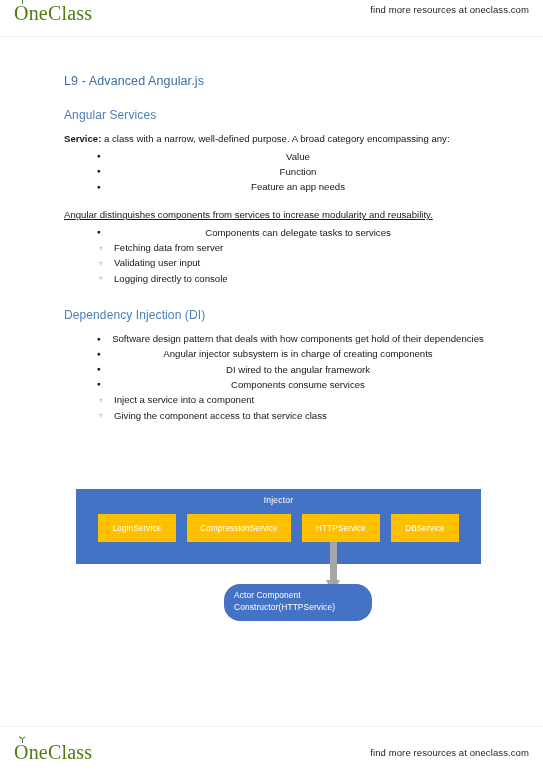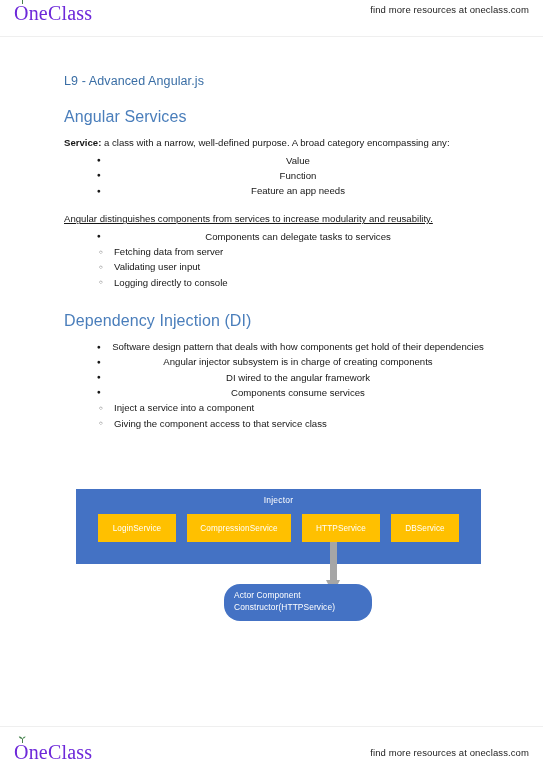--- a/index.html
+++ b/index.html
@@ -27,21 +27,21 @@
     border-bottom: 1px solid #efefef;
   }
   .brand-logo {
     position: absolute;
     left: 14px;
     top: 2px;
     display: flex;
     align-items: center;
     font-family: "Liberation Serif", serif;
     font-size: 20px;
-    color: #6d28d9;
+    color: #4d7c0f;
     letter-spacing: 0.2px;
     white-space: nowrap;
   }
   .brand-logo .logo-mark {
     position: relative;
     display: inline-block;
     width: 0;
     height: 0;
   }
   .brand-logo .sprout {
@@ -93,21 +93,21 @@
   }
 
   .doc-title {
     font-size: 12.5px;
     color: #3a6ea5;
     font-weight: normal;
     margin: 0 0 20px 0;
     letter-spacing: 0.1px;
   }
   .section-heading {
-    font-size: 16px;
+    font-size: 12px;
     color: #4a7ebb;
     font-weight: normal;
     margin: 0 0 9px 0;
     letter-spacing: 0.1px;
   }
   .section-heading.di {
     margin-top: 22px;
   }
 
   p.body-text {

